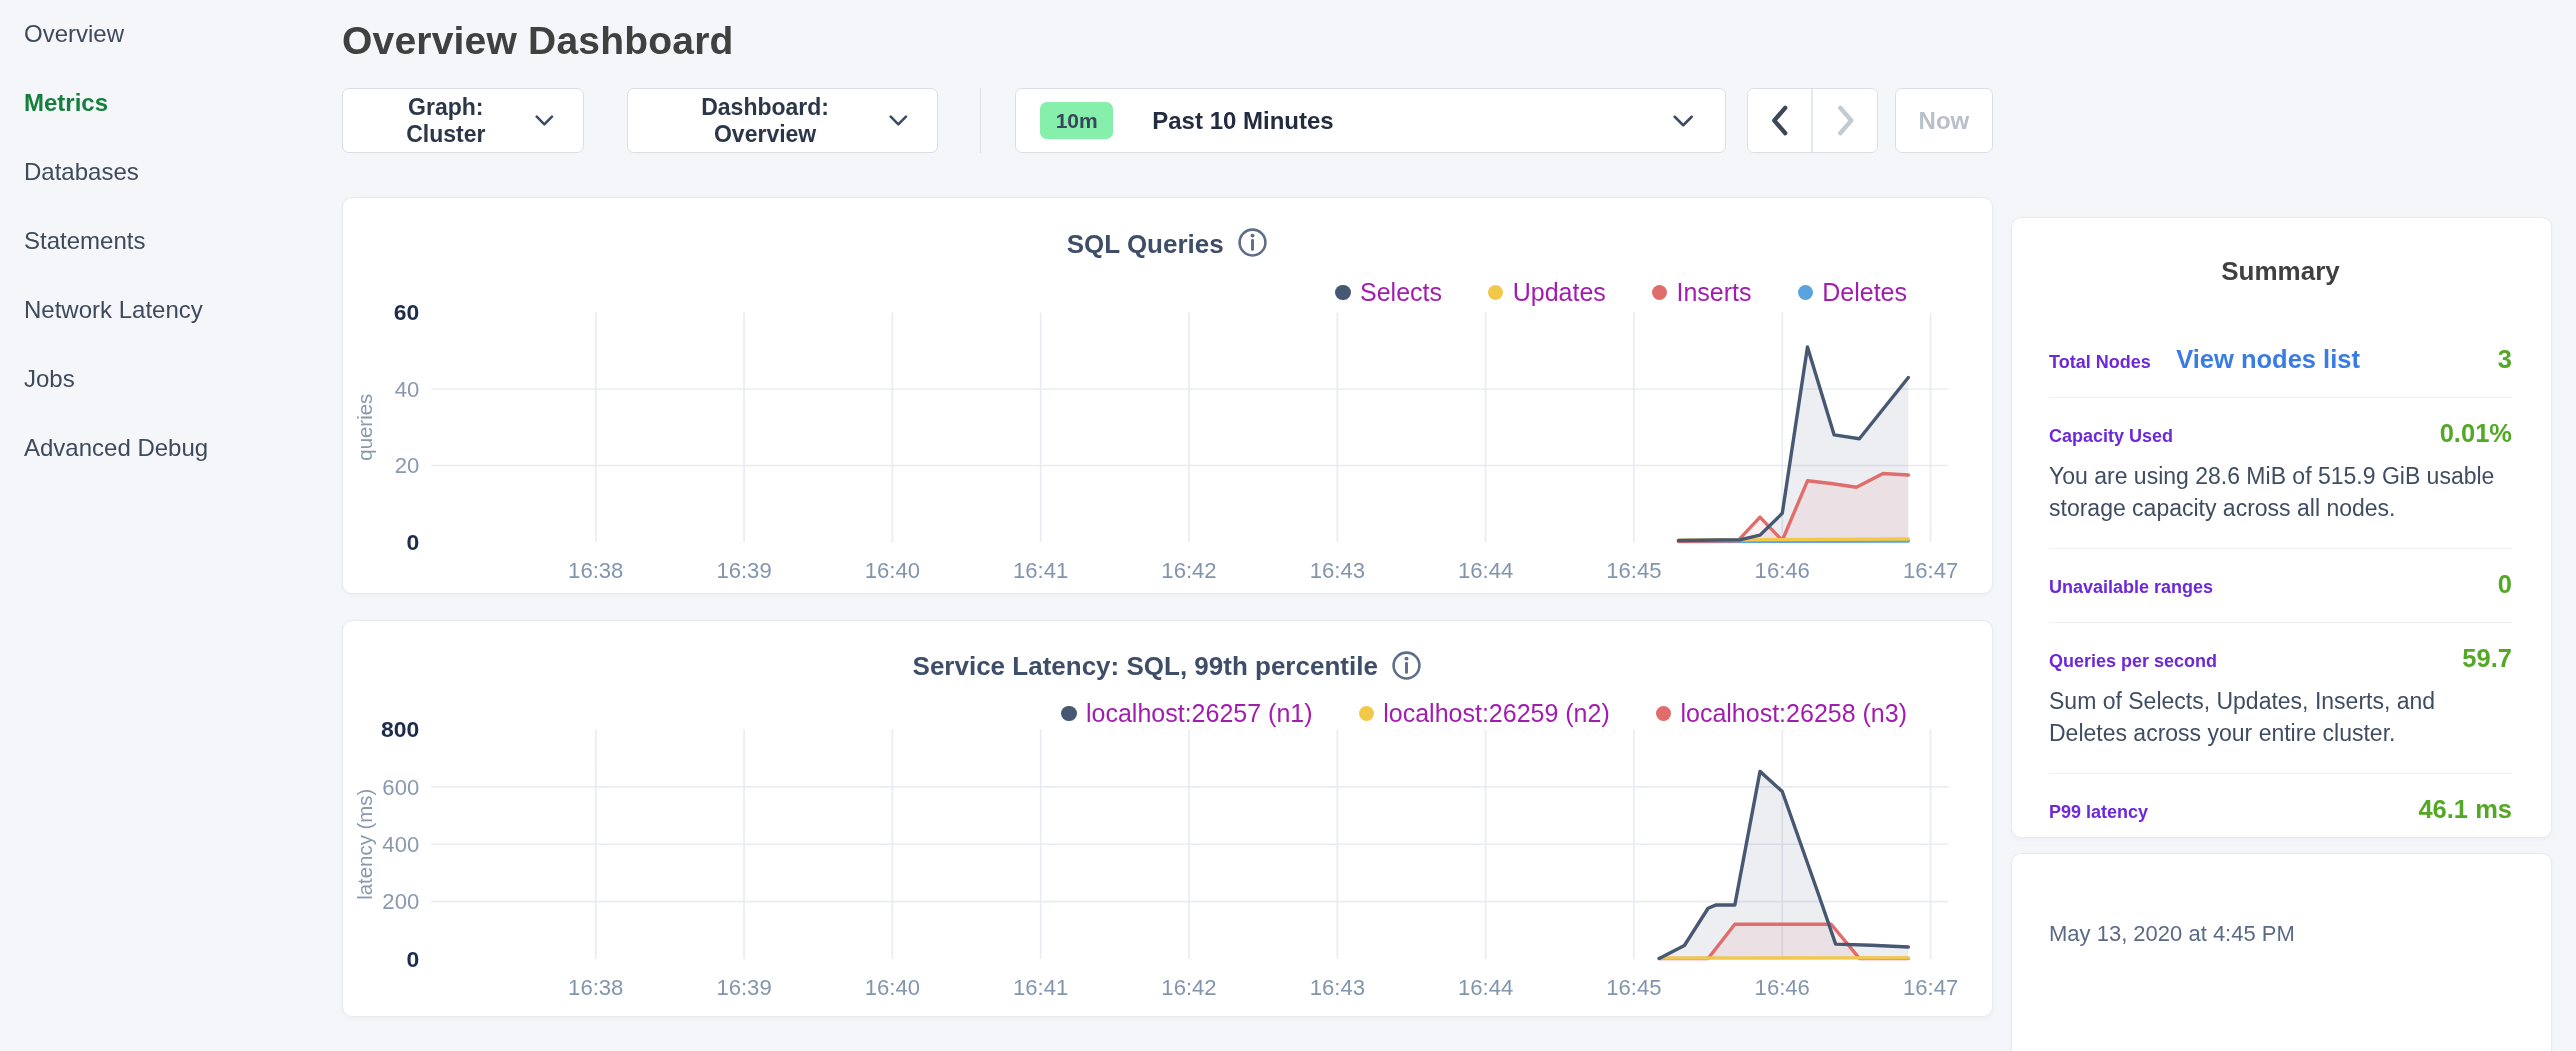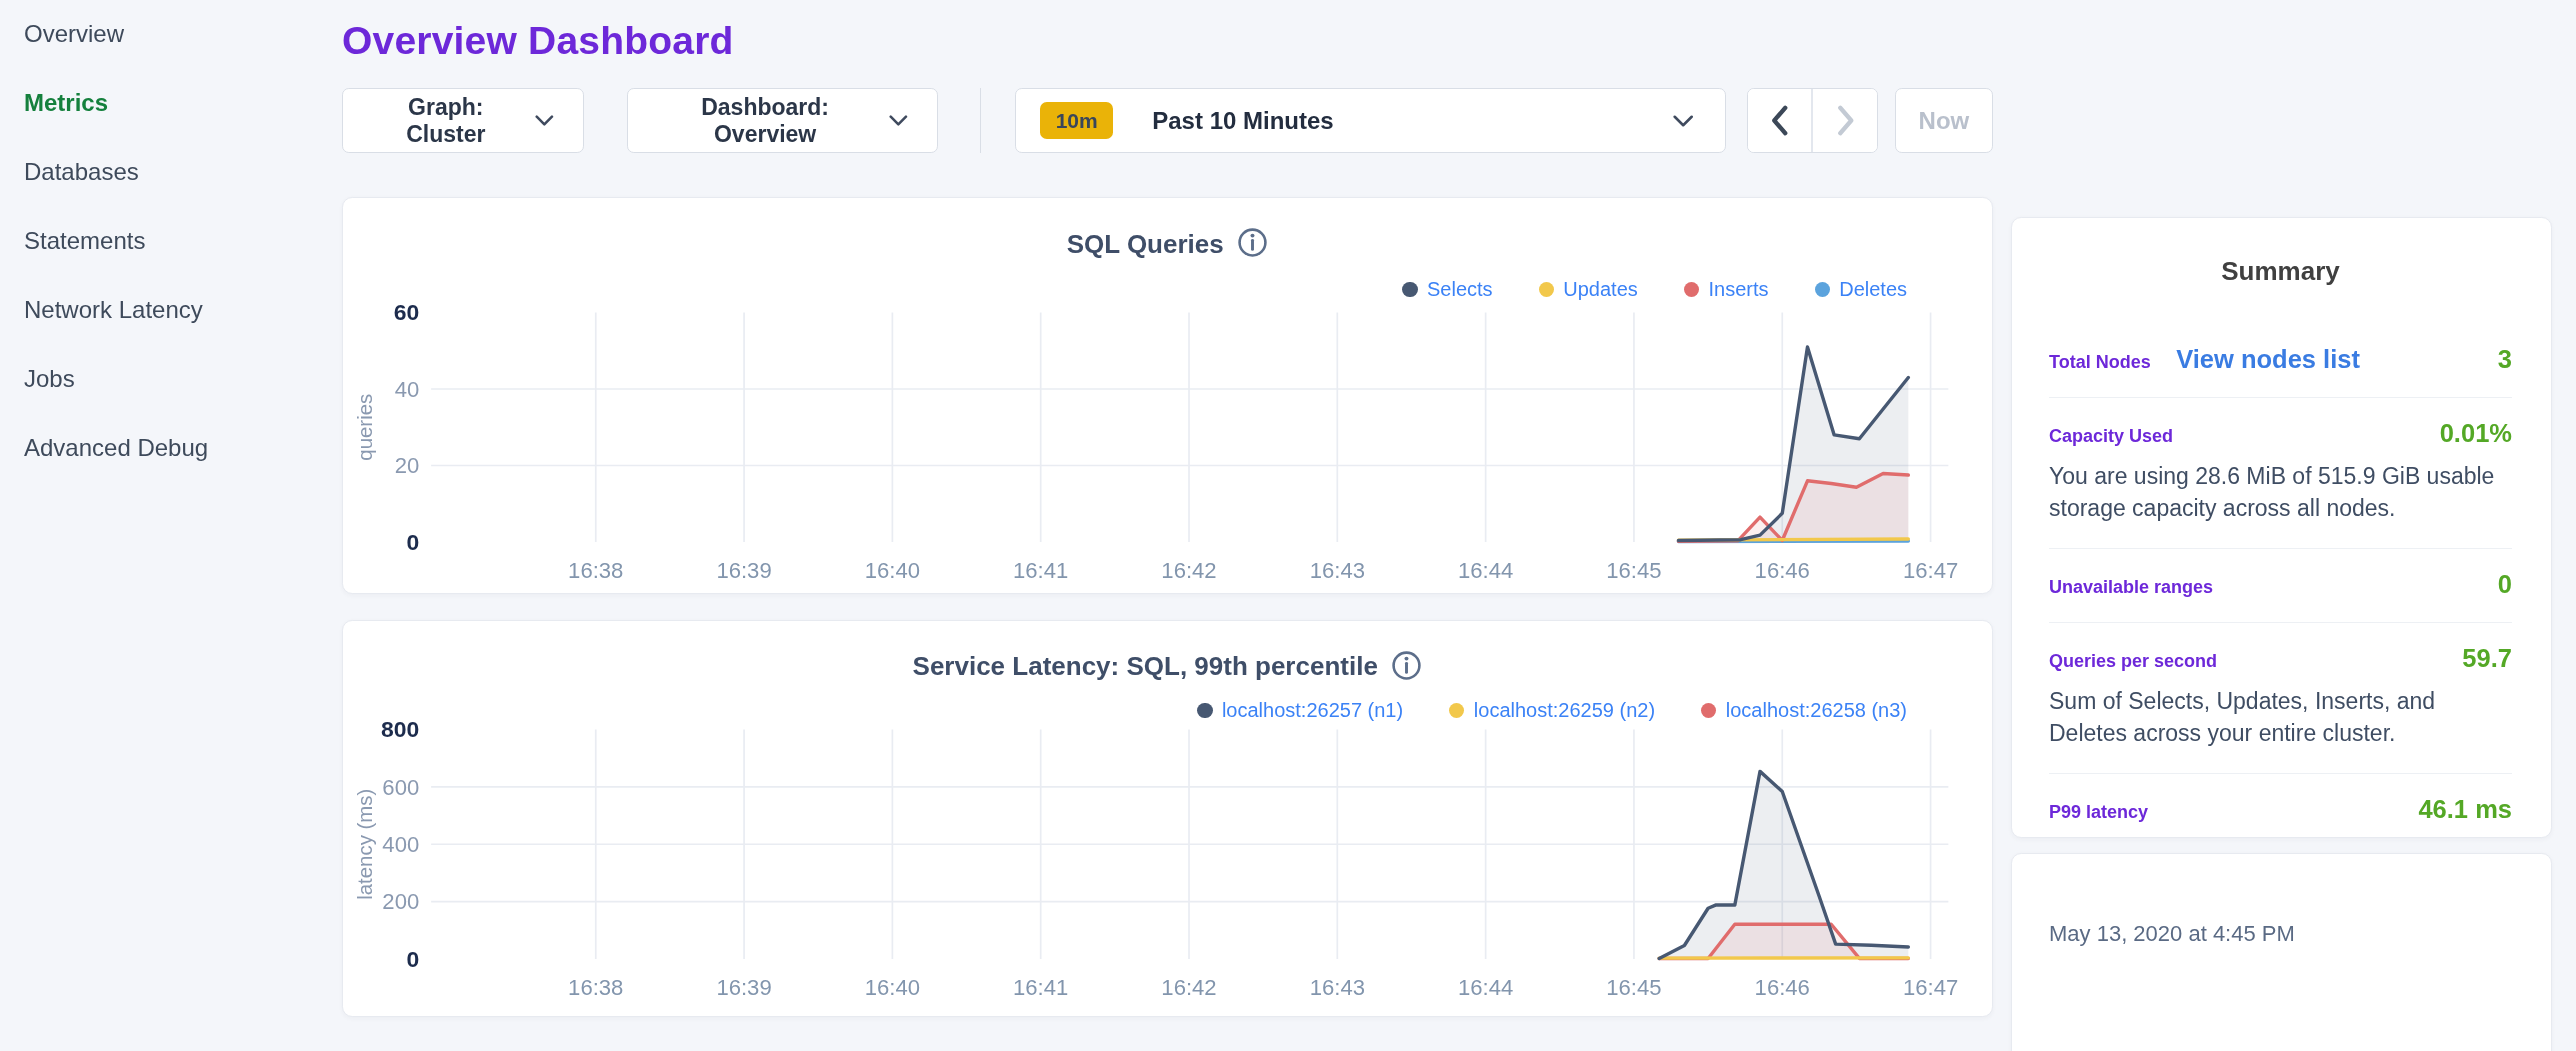--- a/index.html
+++ b/index.html
@@ -12,35 +12,35 @@
   }
   
   .sidebar { position:absolute; left:24px; top:18.7px; width:289px; }
   .side-item {
     font-size:24px; font-weight:500; color:#3e4a5b;
     margin-bottom:40px; cursor:pointer; line-height:29px;
   }
   .side-item.active { color:#15803d; font-weight:700; }
   
   .main { position:absolute; left:342px; top:0; width:1651px; }
-  h1.page-title { margin-top:18.7px; font-size:39px; font-weight:600; color:#6d28d9; letter-spacing:0.2px; }
+  h1.page-title { margin-top:18.7px; font-size:39px; font-weight:600; color:#404040; letter-spacing:0.2px; }
   .controls { display:flex; align-items:center; margin-top:25.5px; height:65px; }
   .btn {
     height:65px; background:#fff; border:1.7px solid #d9dee6; border-radius:6.8px;
     display:flex; align-items:center; justify-content:center;
     font-family:"Liberation Sans", sans-serif;
     font-size:23px; font-weight:700; color:#2b3648; cursor:pointer; gap:15.3px;
   }
   .dropdown-btn { padding:18px 29px; }
   .graph-dd { width:245px; }
   .dash-dd { width:316px; margin-left:43px; }
   .ctl-divider { width:1.7px; height:65px; background:#d9dee6; margin:0 34px 0 42px; }
   .time-dd { width:723px; justify-content:flex-start; padding:0 24px; position:relative; }
   .time-badge {
-    background:#eab308; border-radius:6.8px; padding:6.8px 15.3px;
+    background:#86efac; border-radius:6.8px; padding:6.8px 15.3px;
     font-size:21px; font-weight:700; color:#3a465a; margin-right:24px;
   }
   .time-label { font-size:24px; font-weight:700; color:#232d3f; }
   .time-dd .chev { position:absolute; right:31px; }
   .pager { display:flex; margin-left:21px; border:1.7px solid #d9dee6; border-radius:6.8px; overflow:hidden; background:#fff; height:65px; }
   .pager button {
     width:65px; height:100%; border:none; background:#fff; cursor:pointer;
     display:flex; align-items:center; justify-content:center;
   }
   .pager .sep { width:1.7px; background:#e3e7ee; }
@@ -52,21 +52,21 @@
   }
   .chart-card { width:1651px; height:397px; position:relative; overflow:hidden; }
   .chart-card.first { margin-top:44px; }
   .chart-card.second { margin-top:25.5px; }
   .chart-head { position:absolute; top:29px; left:0; right:0; display:flex; justify-content:center; align-items:center; gap:13.6px; }
   .chart-title { font-size:26px; font-weight:700; color:#3f4e68;text-align:center; }
   .legend { position:absolute; right:85px; display:flex; gap:46px; }
   .legend.c1 { top:80px; } .legend.c2 { top:78px; }
   .legend-item { display:flex; align-items:center; gap:9.4px; cursor:pointer; }
   .legend-dot { width:15.3px; height:15.3px; border-radius:50%; }
-  .legend-label { font-size:20px; color:#3b82f6; }
+  .legend-label { font-size:25px; color:#a21caf; }
   .chart-svg { position:absolute; left:0; width:1651px; height:289px; }
   .chart-svg.c1 { top:106px; } .chart-svg.c2 { top:100px; }
   .xtick { fill:#8295ad; font-size:26px; }
   .ytick { fill:#8a99b0; font-size:26px; }
   .ytick-strong { fill:#1d2c4d; font-size:27px; font-weight:700; }
   .axis-label { fill:#8a99b0; font-size:24px; }
   
   .right-col { position:absolute; left:2011px; top:217px; width:541px; }
   .summary-card { padding:31px 39px 25.5px 37px; height:621px; overflow:hidden; }
   .panel-title { text-align:center; font-size:26px; font-weight:700; color:#404040; margin-top:6.8px; }

